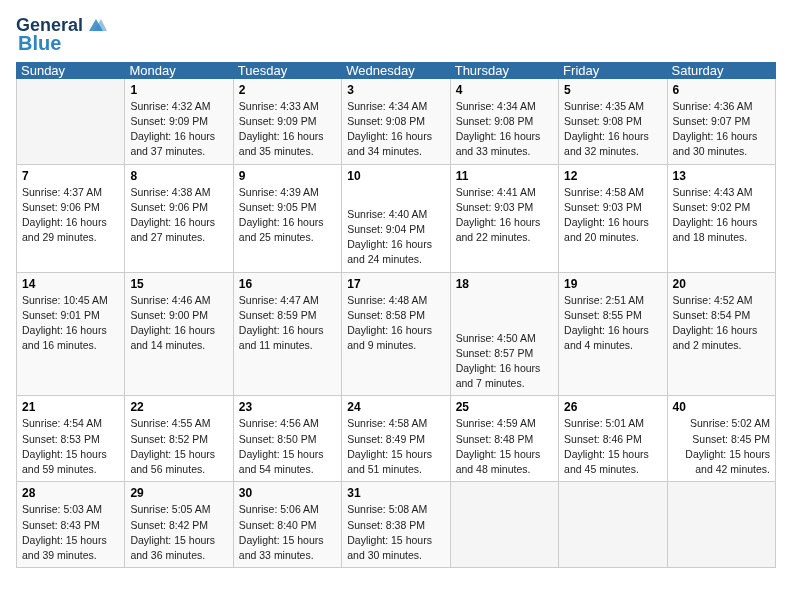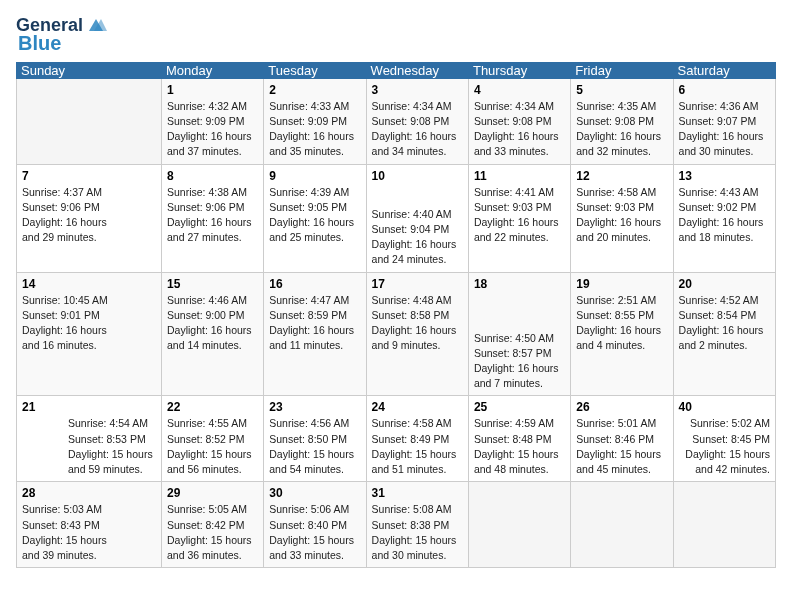--- a/index.html
+++ b/index.html
@@ -255,21 +255,21 @@
           <span class="day-num">20</span>
           <div class="day-info" style="white-space: pre-line;">Sunrise: 4:52 AM
 Sunset: 8:54 PM
 Daylight: 16 hours
 and 2 minutes.</div>
         </td>
       </tr>
       <tr>
         <td>
           <span class="day-num">21</span>
-          <div class="day-info" style="white-space: pre-line; margin-left: 46px;">Sunrise: 4:54 AM
+          <div class="day-info" style="white-space: pre-line;">Sunrise: 4:54 AM
 Sunset: 8:53 PM
 Daylight: 15 hours
 and 59 minutes.</div>
         </td>
         <td>
           <span class="day-num">22</span>
           <div class="day-info" style="white-space: pre-line;">Sunrise: 4:55 AM
 Sunset: 8:52 PM
 Daylight: 15 hours
 and 56 minutes.</div>

